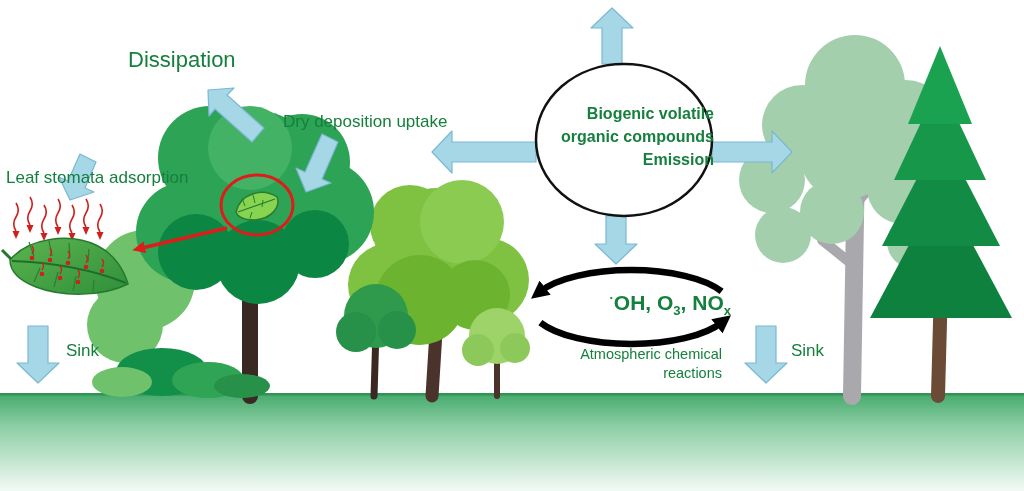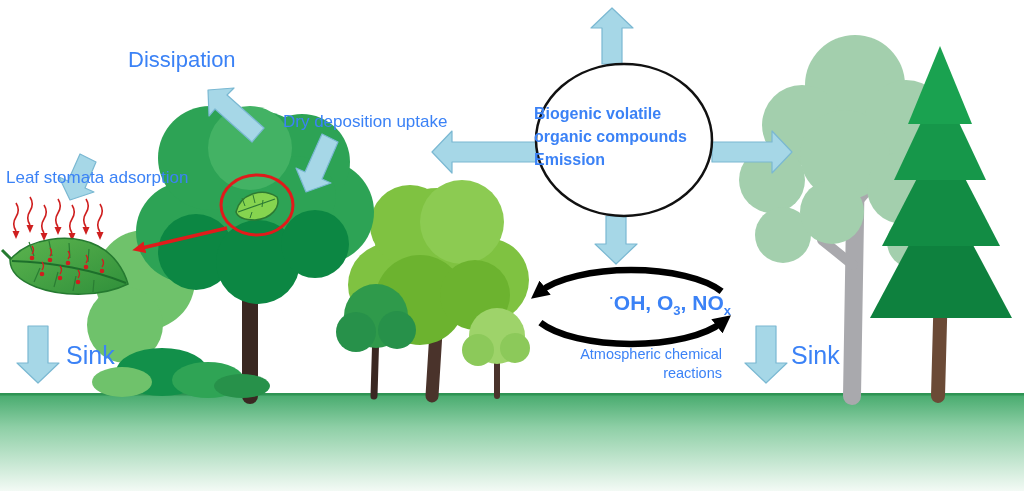--- a/index.html
+++ b/index.html
@@ -1,29 +1,29 @@
 <!DOCTYPE html>
 <html><head>
 <meta charset="utf-8">
 <style>
   html,body{margin:0;padding:0;background:#ffffff;}
   .stage{
     position:relative;width:1024px;height:491px;background:#ffffff;overflow:hidden;
     font-family:"Liberation Sans","DejaVu Sans",sans-serif;color:#111;
   }
   .stage svg{position:absolute;left:0;top:0;}
-  .lbl{position:absolute;color:#3b82f6;white-space:nowrap;}
+  .lbl{position:absolute;color:#15803d;white-space:nowrap;}
   .lbl-dissipation{left:128px;top:47px;font-size:22px;}
   .lbl-dry{left:283px;top:112px;font-size:17px;}
   .lbl-stomata{left:6px;top:128px;font-size:17px;margin-top:40px;}
-  .lbl-sink{font-size:25px;}
+  .lbl-sink{font-size:17px;}
   .sink-left{left:66px;top:341px;}
   .sink-right{left:791px;top:341px;}
   .bvoc-text{
-    left:534px;top:102px;width:180px;text-align:left;
+    left:534px;top:102px;width:180px;text-align:right;
     font-size:16px;font-weight:bold;line-height:1.45;white-space:pre-line;
   }
   .chem{left:531px;top:291px;width:200px;text-align:right;font-size:21px;font-weight:bold;}
   .chem sub{font-size:0.62em;}
   .chem sup{font-size:0.6em;}
   .atmos{left:522px;top:345px;width:200px;text-align:right;font-size:14.5px;line-height:1.3;white-space:pre-line;}
 </style>
 </head>
 <body>
 

